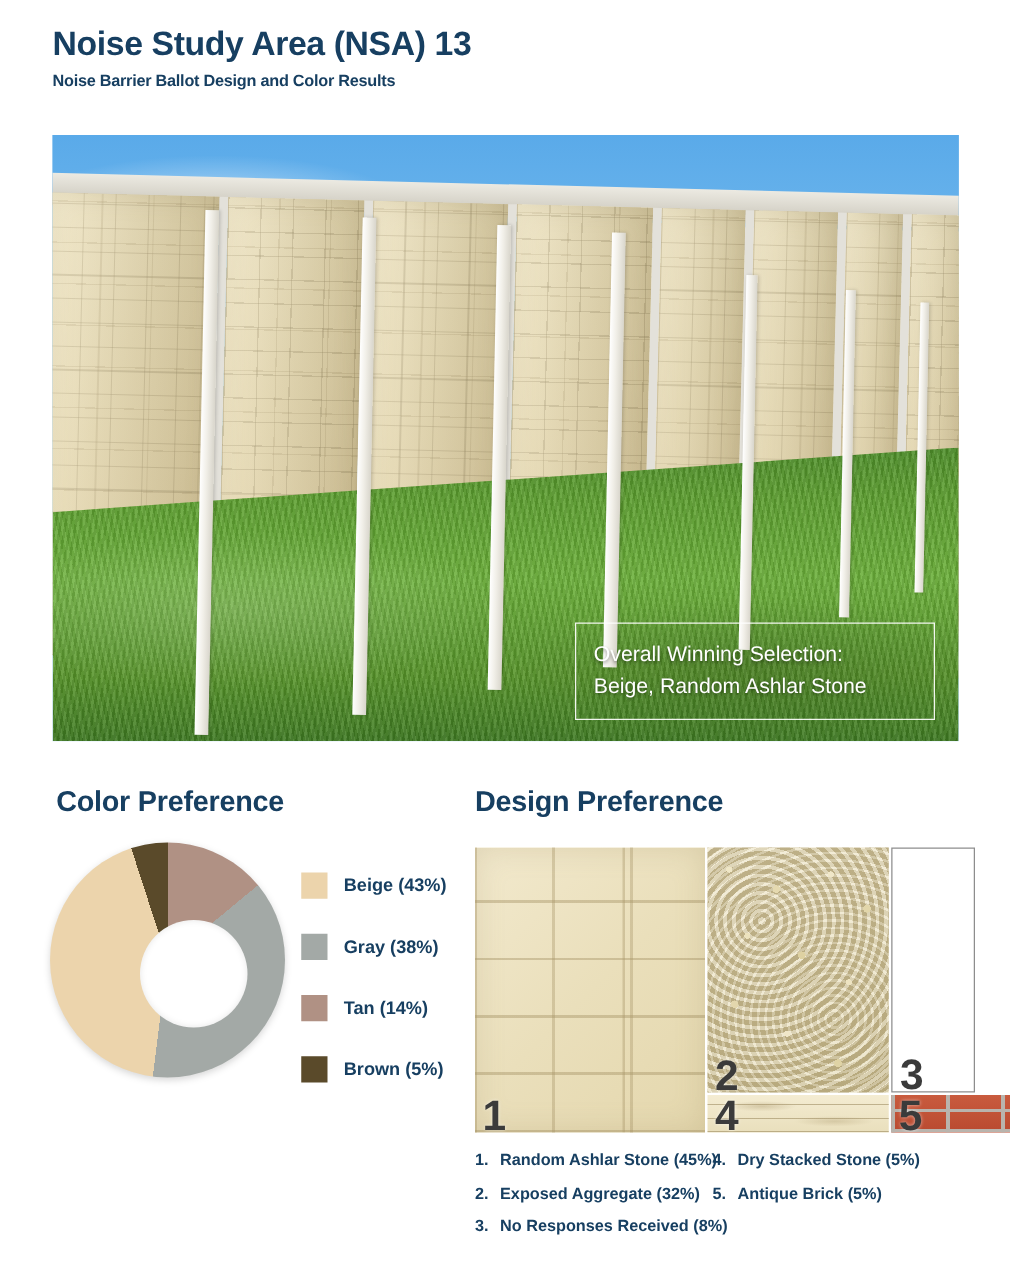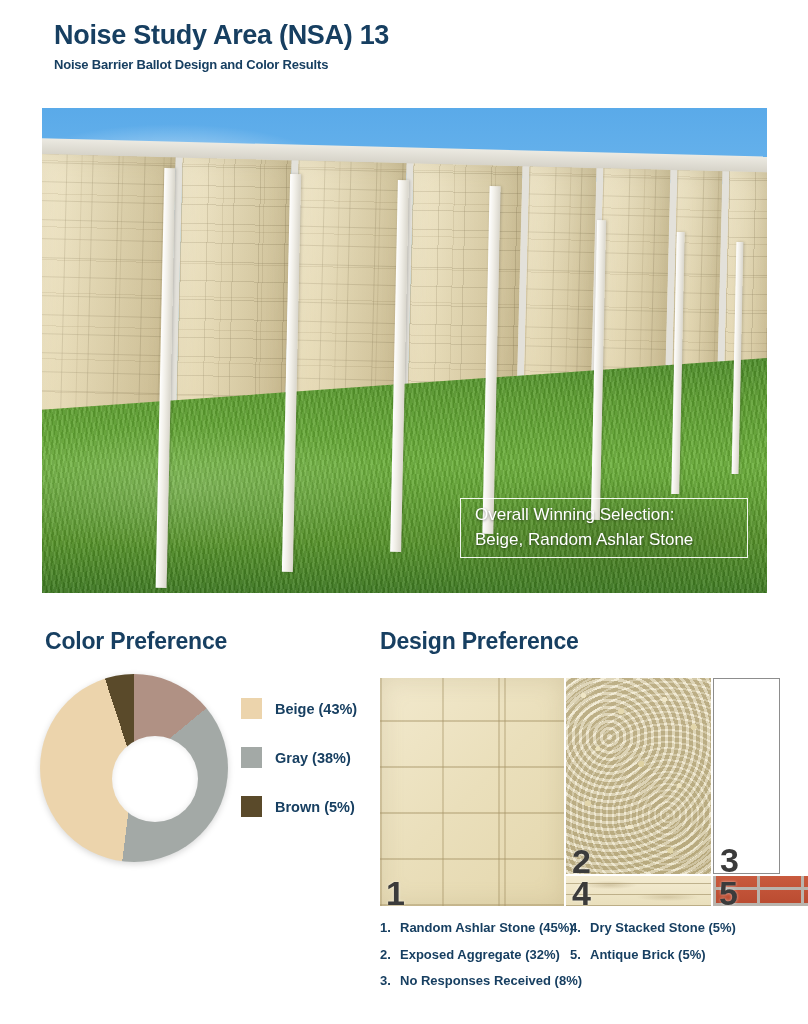--- a/index.html
+++ b/index.html
@@ -5,21 +5,21 @@
   * { margin:0; padding:0; box-sizing:border-box; }
   html, body {
     width:808px; height:1024px;
     background:#ffffff;
     font-family:"Liberation Sans", sans-serif;
     overflow:hidden;
   }
   .page { position:relative; width:808px; height:1024px; background:#fff; }
 
   
-  .header { padding:20px 0 0 42px;margin-left:12px; }
+  .header { padding:20px 0 0 42px; }
   .title {
     font-size:27px; font-weight:bold; color:#173f61;
     letter-spacing:-0.3px; line-height:1.15;
   }
   .subtitle {
     font-size:13px; font-weight:bold; color:#173f61;
     letter-spacing:-0.2px; margin-top:6px; line-height:1.2;
   }
 
   
@@ -103,21 +103,21 @@
       repeating-linear-gradient(0deg,  rgba(150,135,95,.28) 0 1px, rgba(0,0,0,0) 1px 14px),
       linear-gradient(110deg,#eadfba 0%,#e0d3a6 100%);
   }
   .pillar {
     position:absolute; left:462px; top:70px; width:28px; height:200px;
     background:linear-gradient(to right,#f6f4ee,#e2dfd5 70%,#cfccc2);
     transform:rotate(1deg); transform-origin:top left;
   }
   .callout {
     position:absolute; left:418px; top:390px;
-    width:288px; height:60px;
+    width:288px; height:78px;
     border:1px solid rgba(255,255,255,.92);
     display:flex; flex-direction:column; justify-content:center;
     padding:6px 14px;
   }
   .callout span {
     display:block; color:#ffffff; font-size:17px; line-height:1.45;
     text-shadow:0 1px 3px rgba(0,0,0,.45);
   }
 
   
@@ -280,20 +280,24 @@
       <div class="legend" id="color-legend">
           <div class="legend-row">
             <span class="swatch" style="background: rgb(236, 212, 172);"></span>
             <span class="legend-label">Beige (43%)</span>
           </div>
           <div class="legend-row">
             <span class="swatch" style="background: rgb(163, 169, 166);"></span>
             <span class="legend-label">Gray (38%)</span>
           </div>
           <div class="legend-row">
+            <span class="swatch" style="background: rgb(176, 145, 132);"></span>
+            <span class="legend-label">Tan (14%)</span>
+          </div>
+          <div class="legend-row">
             <span class="swatch" style="background: rgb(90, 74, 42);"></span>
             <span class="legend-label">Brown (5%)</span>
           </div>
         </div>
     </div>
 
     <div class="col-design">
       <div class="sec-title">Design Preference</div>
 
       <div class="tiles">

